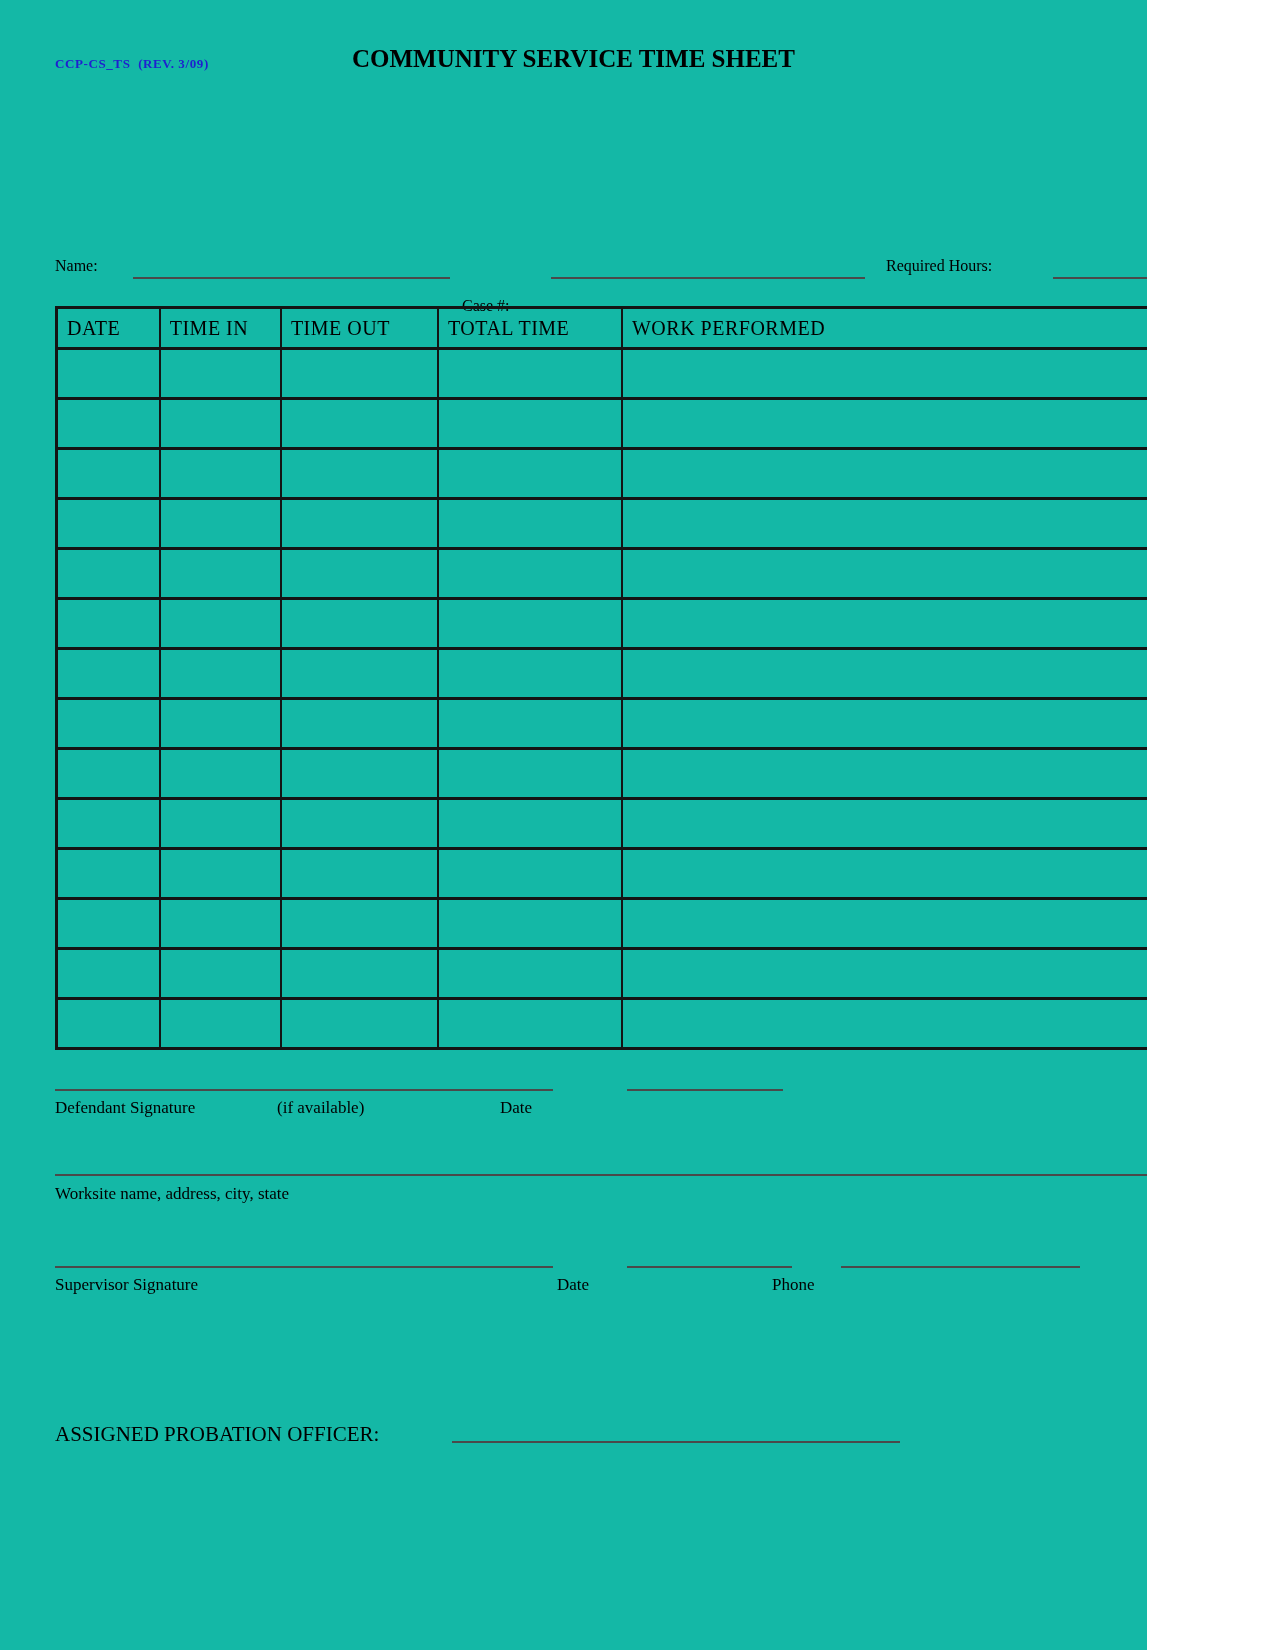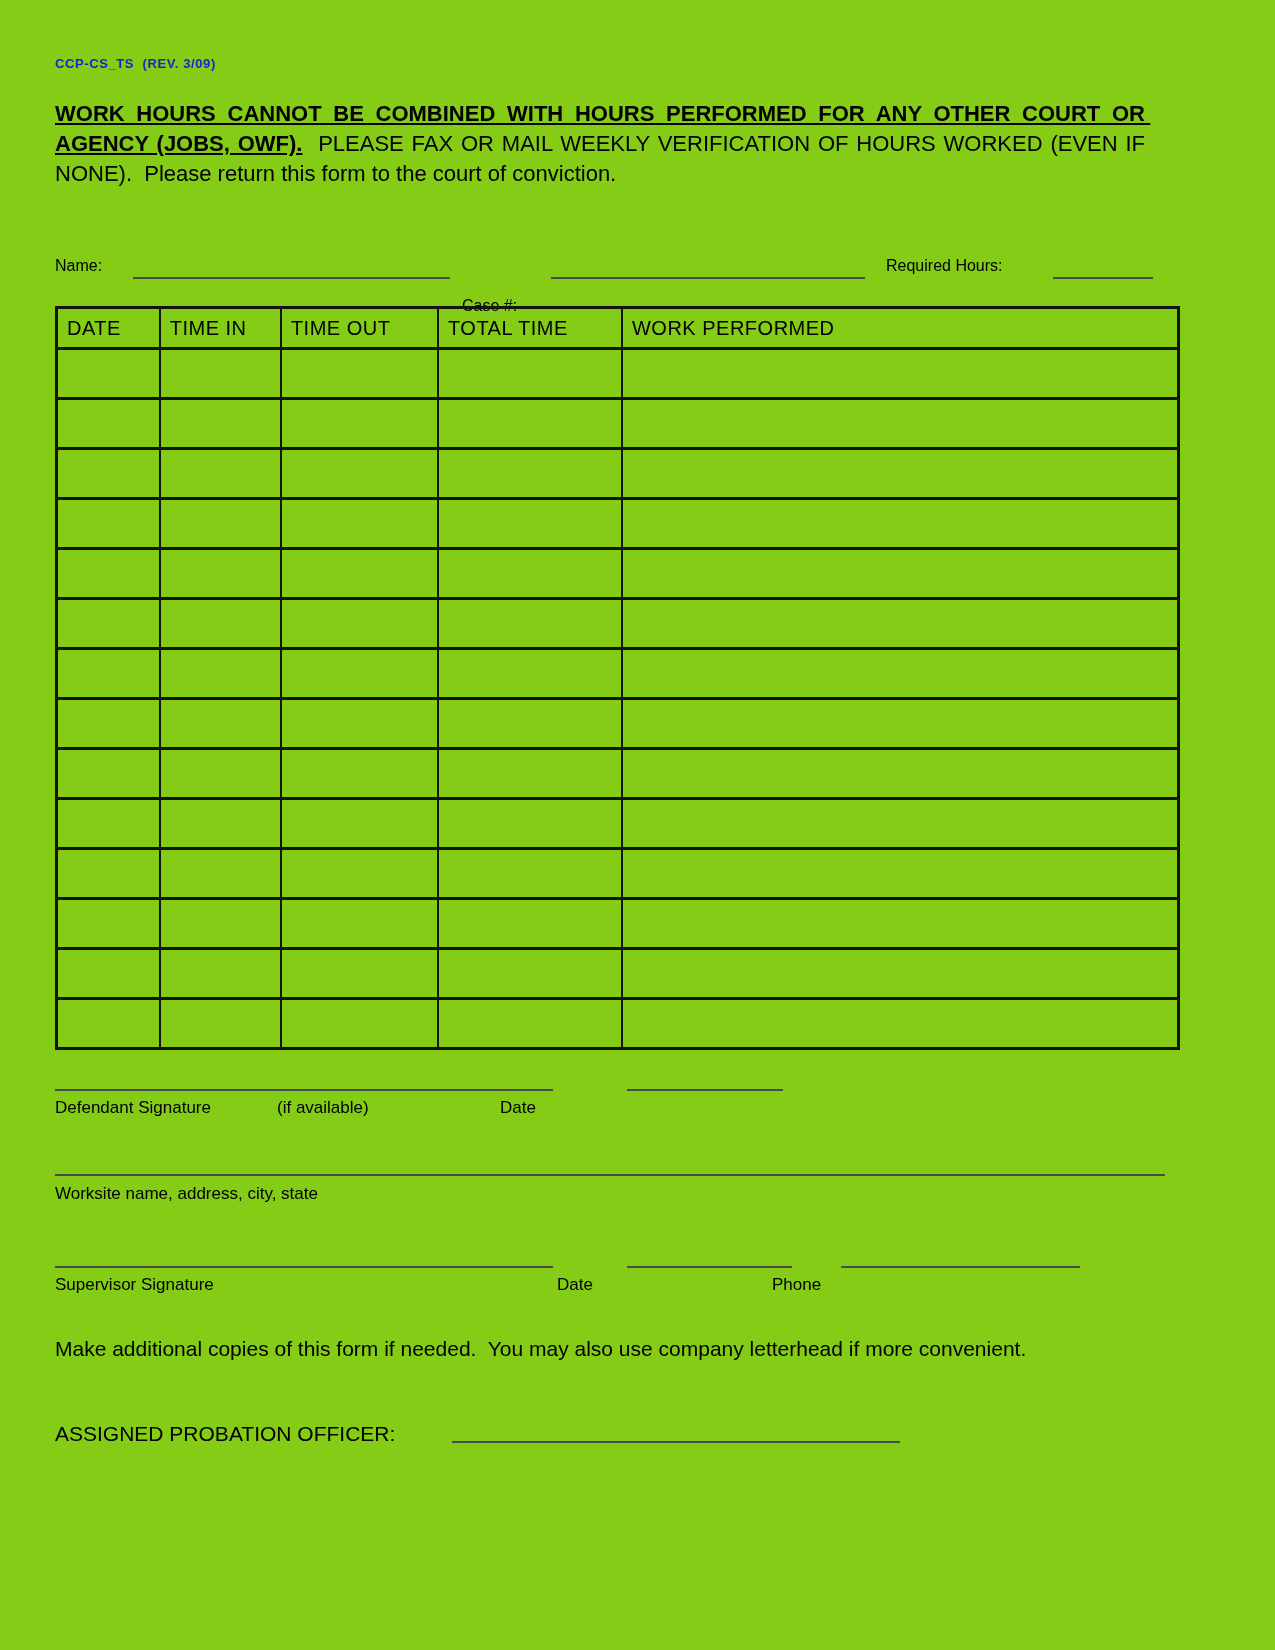--- a/index.html
+++ b/index.html
@@ -2,24 +2,24 @@
 <html><head>
 <meta charset="utf-8">
 <style>
   html, body {
     margin: 0;
     padding: 0;
     background: #ffffff;
   }
   .page {
     position: relative;
-    width: 1275px;
+    width: 1147px;
     height: 1650px;
-    background: #84cc16;
-    font-family: Liberation Sans, sans-serif;
+    background: #14b8a6;
+    font-family: Liberation Serif, serif;
     color: #000000;
     overflow: hidden;
   }
   .pre { white-space: pre-wrap; }
 
   
   .form-code {
     position: absolute;
     left: 55px;
     top: 56px;
@@ -130,22 +130,22 @@
     font-size: 21px;
     line-height: 26px;
   }
 </style>
 </head>
 <body>
 
 <div class="page">
 
   <div class="form-code pre" style="color: rgb(31, 31, 208);">CCP-CS_TS  (REV. 3/09)</div>
-
-  <div class="notice"><span class="bold-u pre">WORK HOURS CANNOT BE COMBINED WITH HOURS PERFORMED FOR ANY OTHER COURT OR AGENCY (JOBS, OWF).</span><span class="pre">  PLEASE FAX OR MAIL WEEKLY VERIFICATION OF HOURS WORKED (EVEN IF NONE).  Please return this form to the court of conviction.</span></div>
+  <div class="doc-title">COMMUNITY SERVICE TIME SHEET</div>
+
 
   <div class="id-label" style="left:55px;">Name:</div>
   <div class="fill-line" style="left:133px; top:277px; width:317px;"></div>
   <div class="id-label" style="left:133px; top:251px;"></div>
 
   <div class="id-label" style="left:462px;margin-top:40px;">Case #:</div>
   <div class="fill-line" style="left:551px; top:277px; width:314px;"></div>
   <div class="id-label" style="left:551px; top:251px;"></div>
 
   <div class="id-label" style="left:886px;">Required Hours:</div>
@@ -282,19 +282,18 @@
   <div class="fill-line" style="left:55px; top:1174px; width:1110px;"></div>
   <div class="sig-label" style="left:55px; top:1181px;text-align:center;">Worksite name, address, city, state</div>
 
   <div class="fill-line" style="left:55px; top:1266px; width:498px;"></div>
   <div class="fill-line" style="left:627px; top:1266px; width:165px;"></div>
   <div class="fill-line" style="left:841px; top:1266px; width:239px;"></div>
   <div class="sig-label" style="left:55px; top:1272px;">Supervisor Signature</div>
   <div class="sig-label" style="left:557px; top:1272px;">Date</div>
   <div class="sig-label" style="left:772px; top:1272px;">Phone</div>
 
-  <div class="note-text pre">Make additional copies of this form if needed.  You may also use company letterhead if more convenient.</div>
 
   <div class="apo-label">ASSIGNED PROBATION OFFICER:</div>
   <div class="fill-line" style="left:452px; top:1441px; width:448px;"></div>
   <div class="sig-label" style="left:452px; top:1415px;"></div>
 
 </div>
 
 </body></html>

